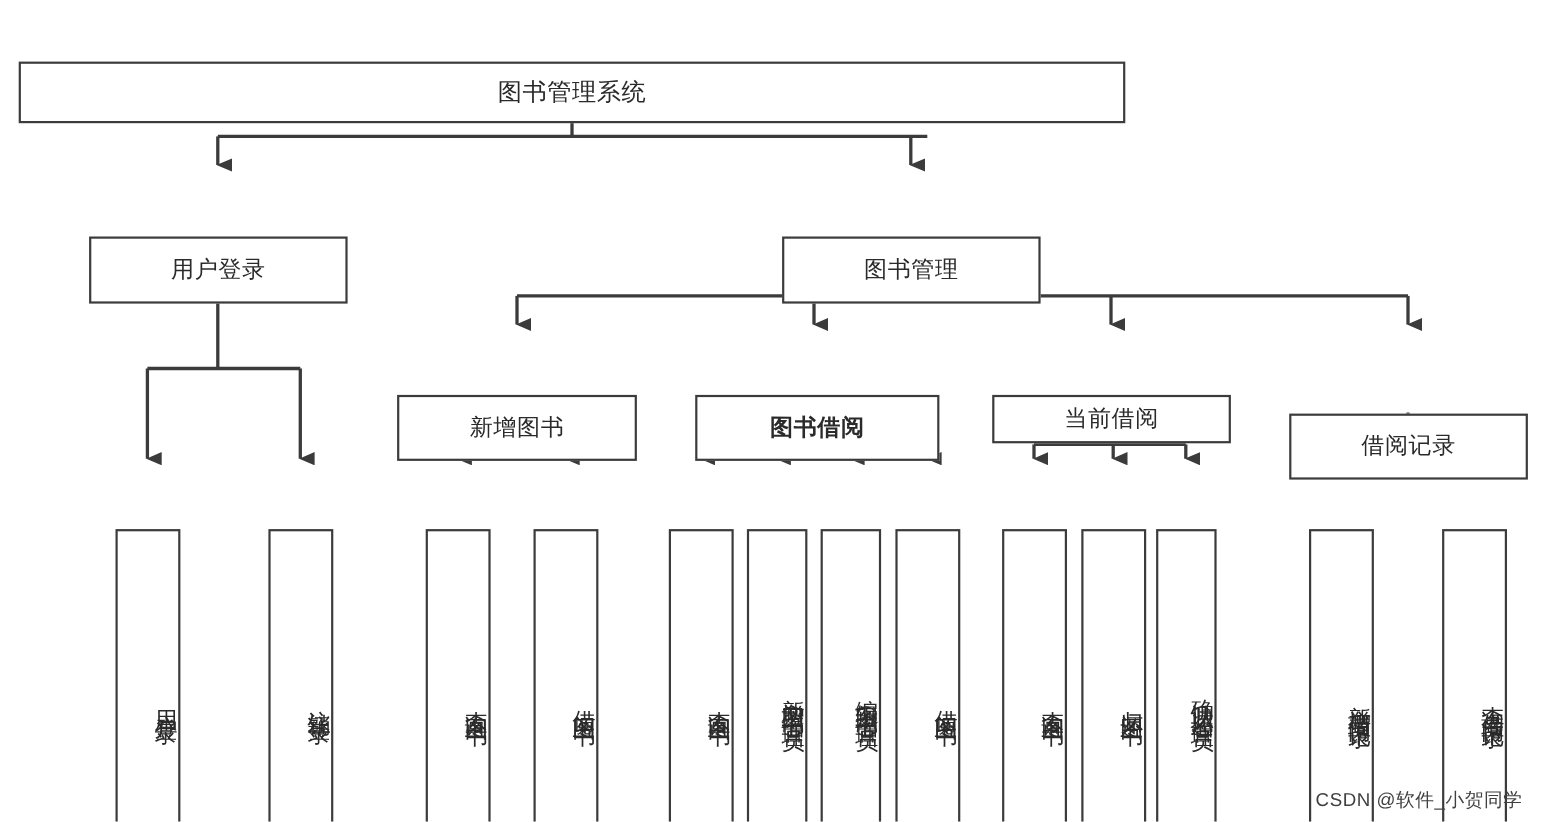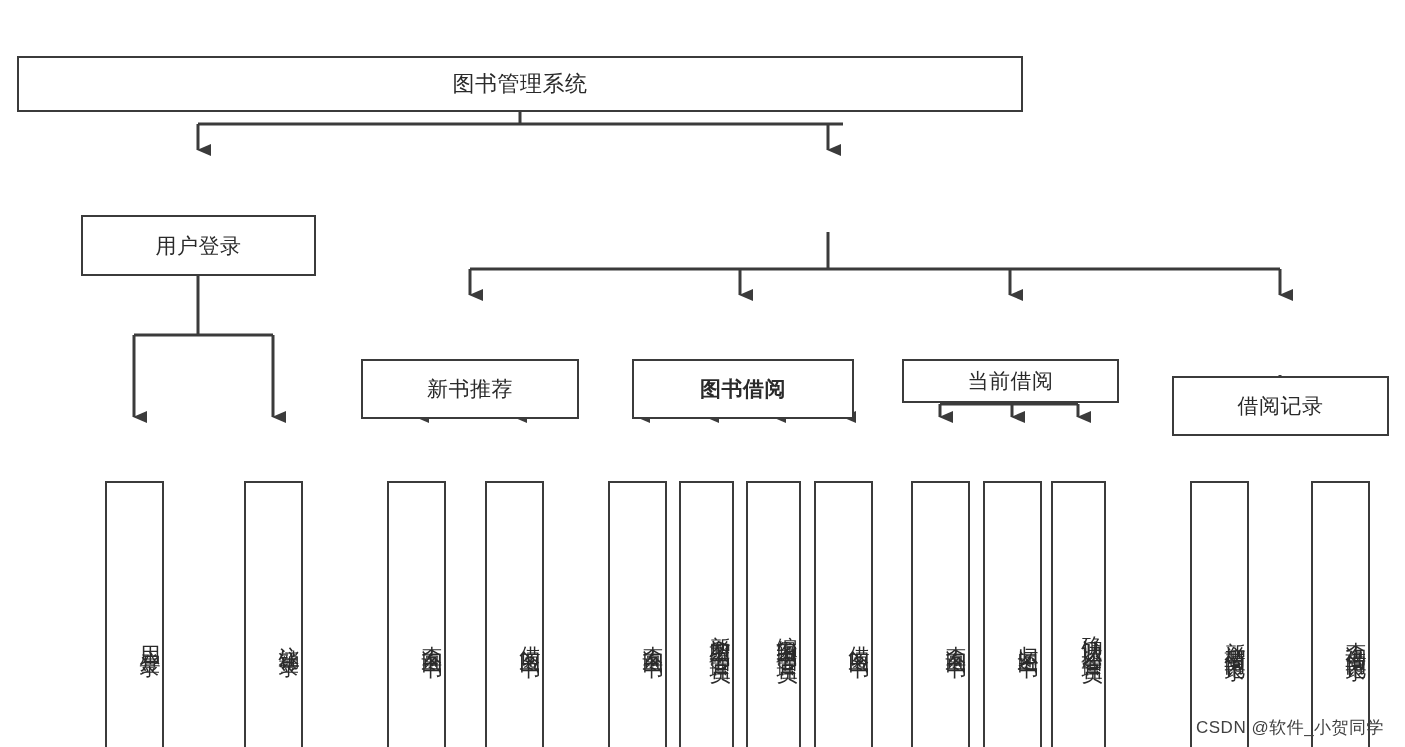--- a/index.html
+++ b/index.html
@@ -135,23 +135,26 @@
     </g>
   </svg>
 
   <div class="node node-h node-root" style="left:17px; top:12px; width:1006px; height:56px;">
     <span>图书管理系统</span>
   </div>
 
   <div class="node node-h" style="left:81px; top:171px; width:235px; height:61px;">
     <span>用户登录</span>
   </div>
+  <div class="node node-h" style="left:711px; top:171px; width:235px; height:61px;">
+    <span>图书管理</span>
+  </div>
 
   <div class="node node-h" style="left:361px; top:315px; width:218px; height:60px;">
-    <span>新书推荐</span>
+    <span>新增图书</span>
   </div>
   <div class="node node-h" style="left:632px; top:315px; width:222px; height:60px;font-weight:bold;">
     <span>图书借阅</span>
   </div>
   <div class="node node-h" style="left:902px; top:315px; width:217px; height:44px;">
     <span>当前借阅</span>
   </div>
   <div class="node node-h" style="left:1172px; top:332px; width:217px; height:60px;">
     <span>借阅记录</span>
   </div>

